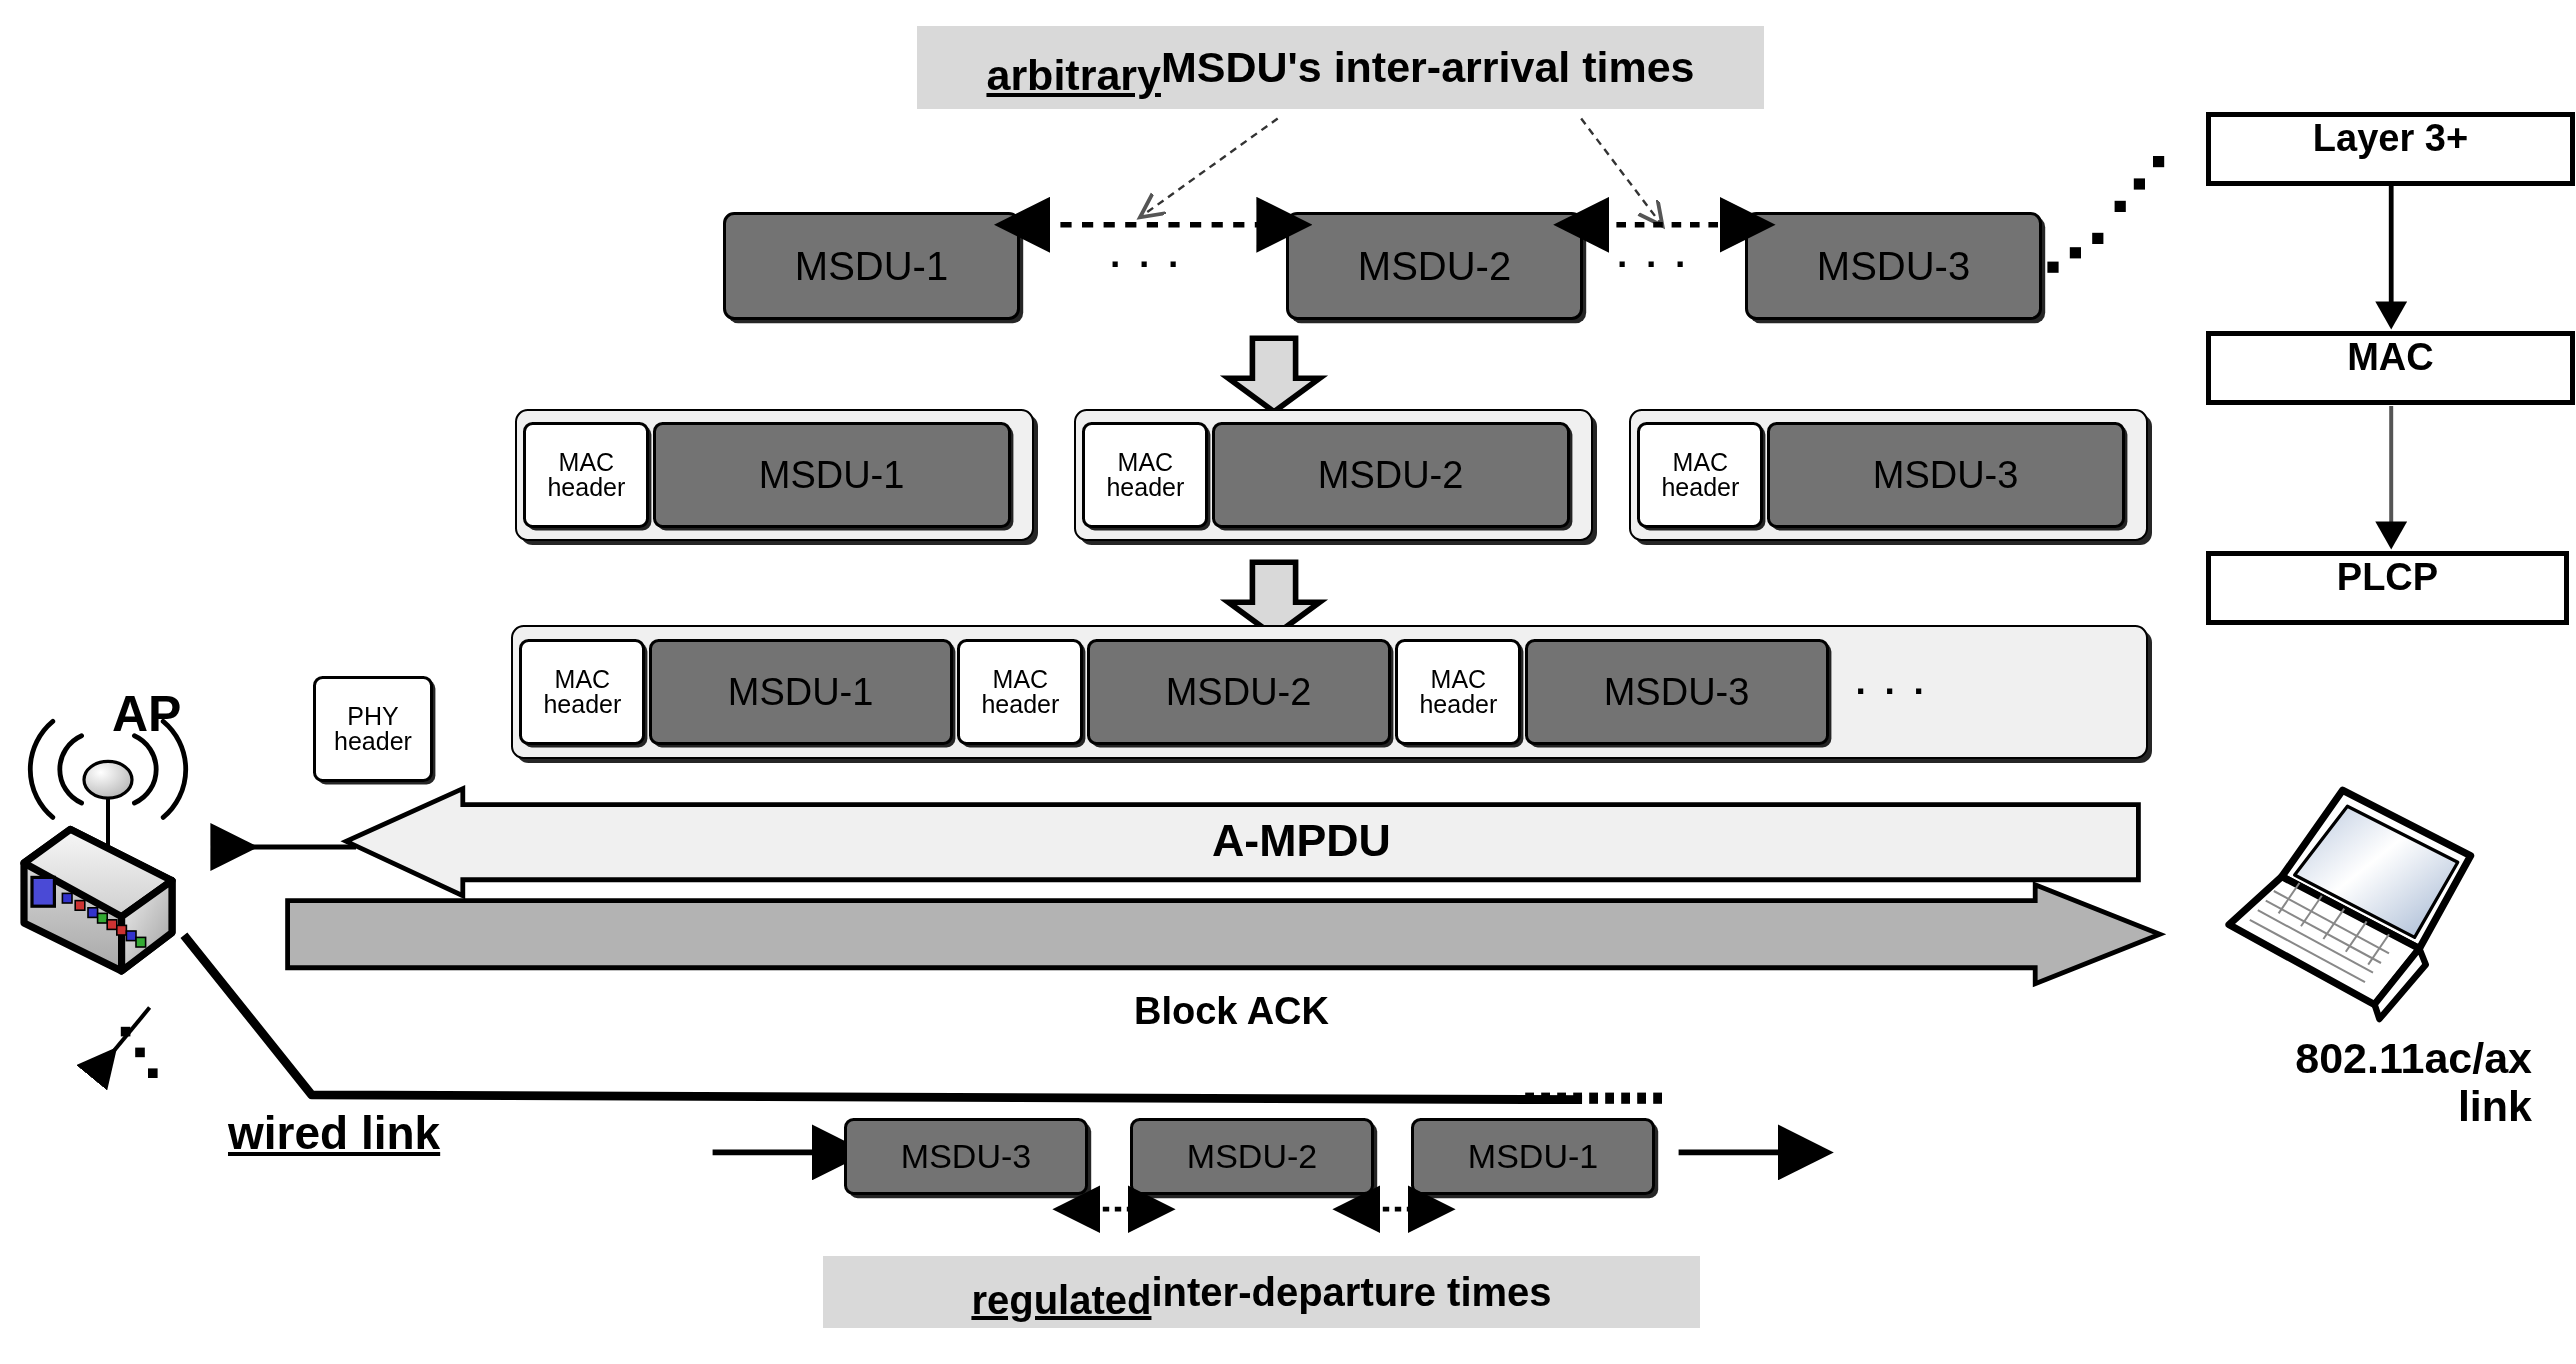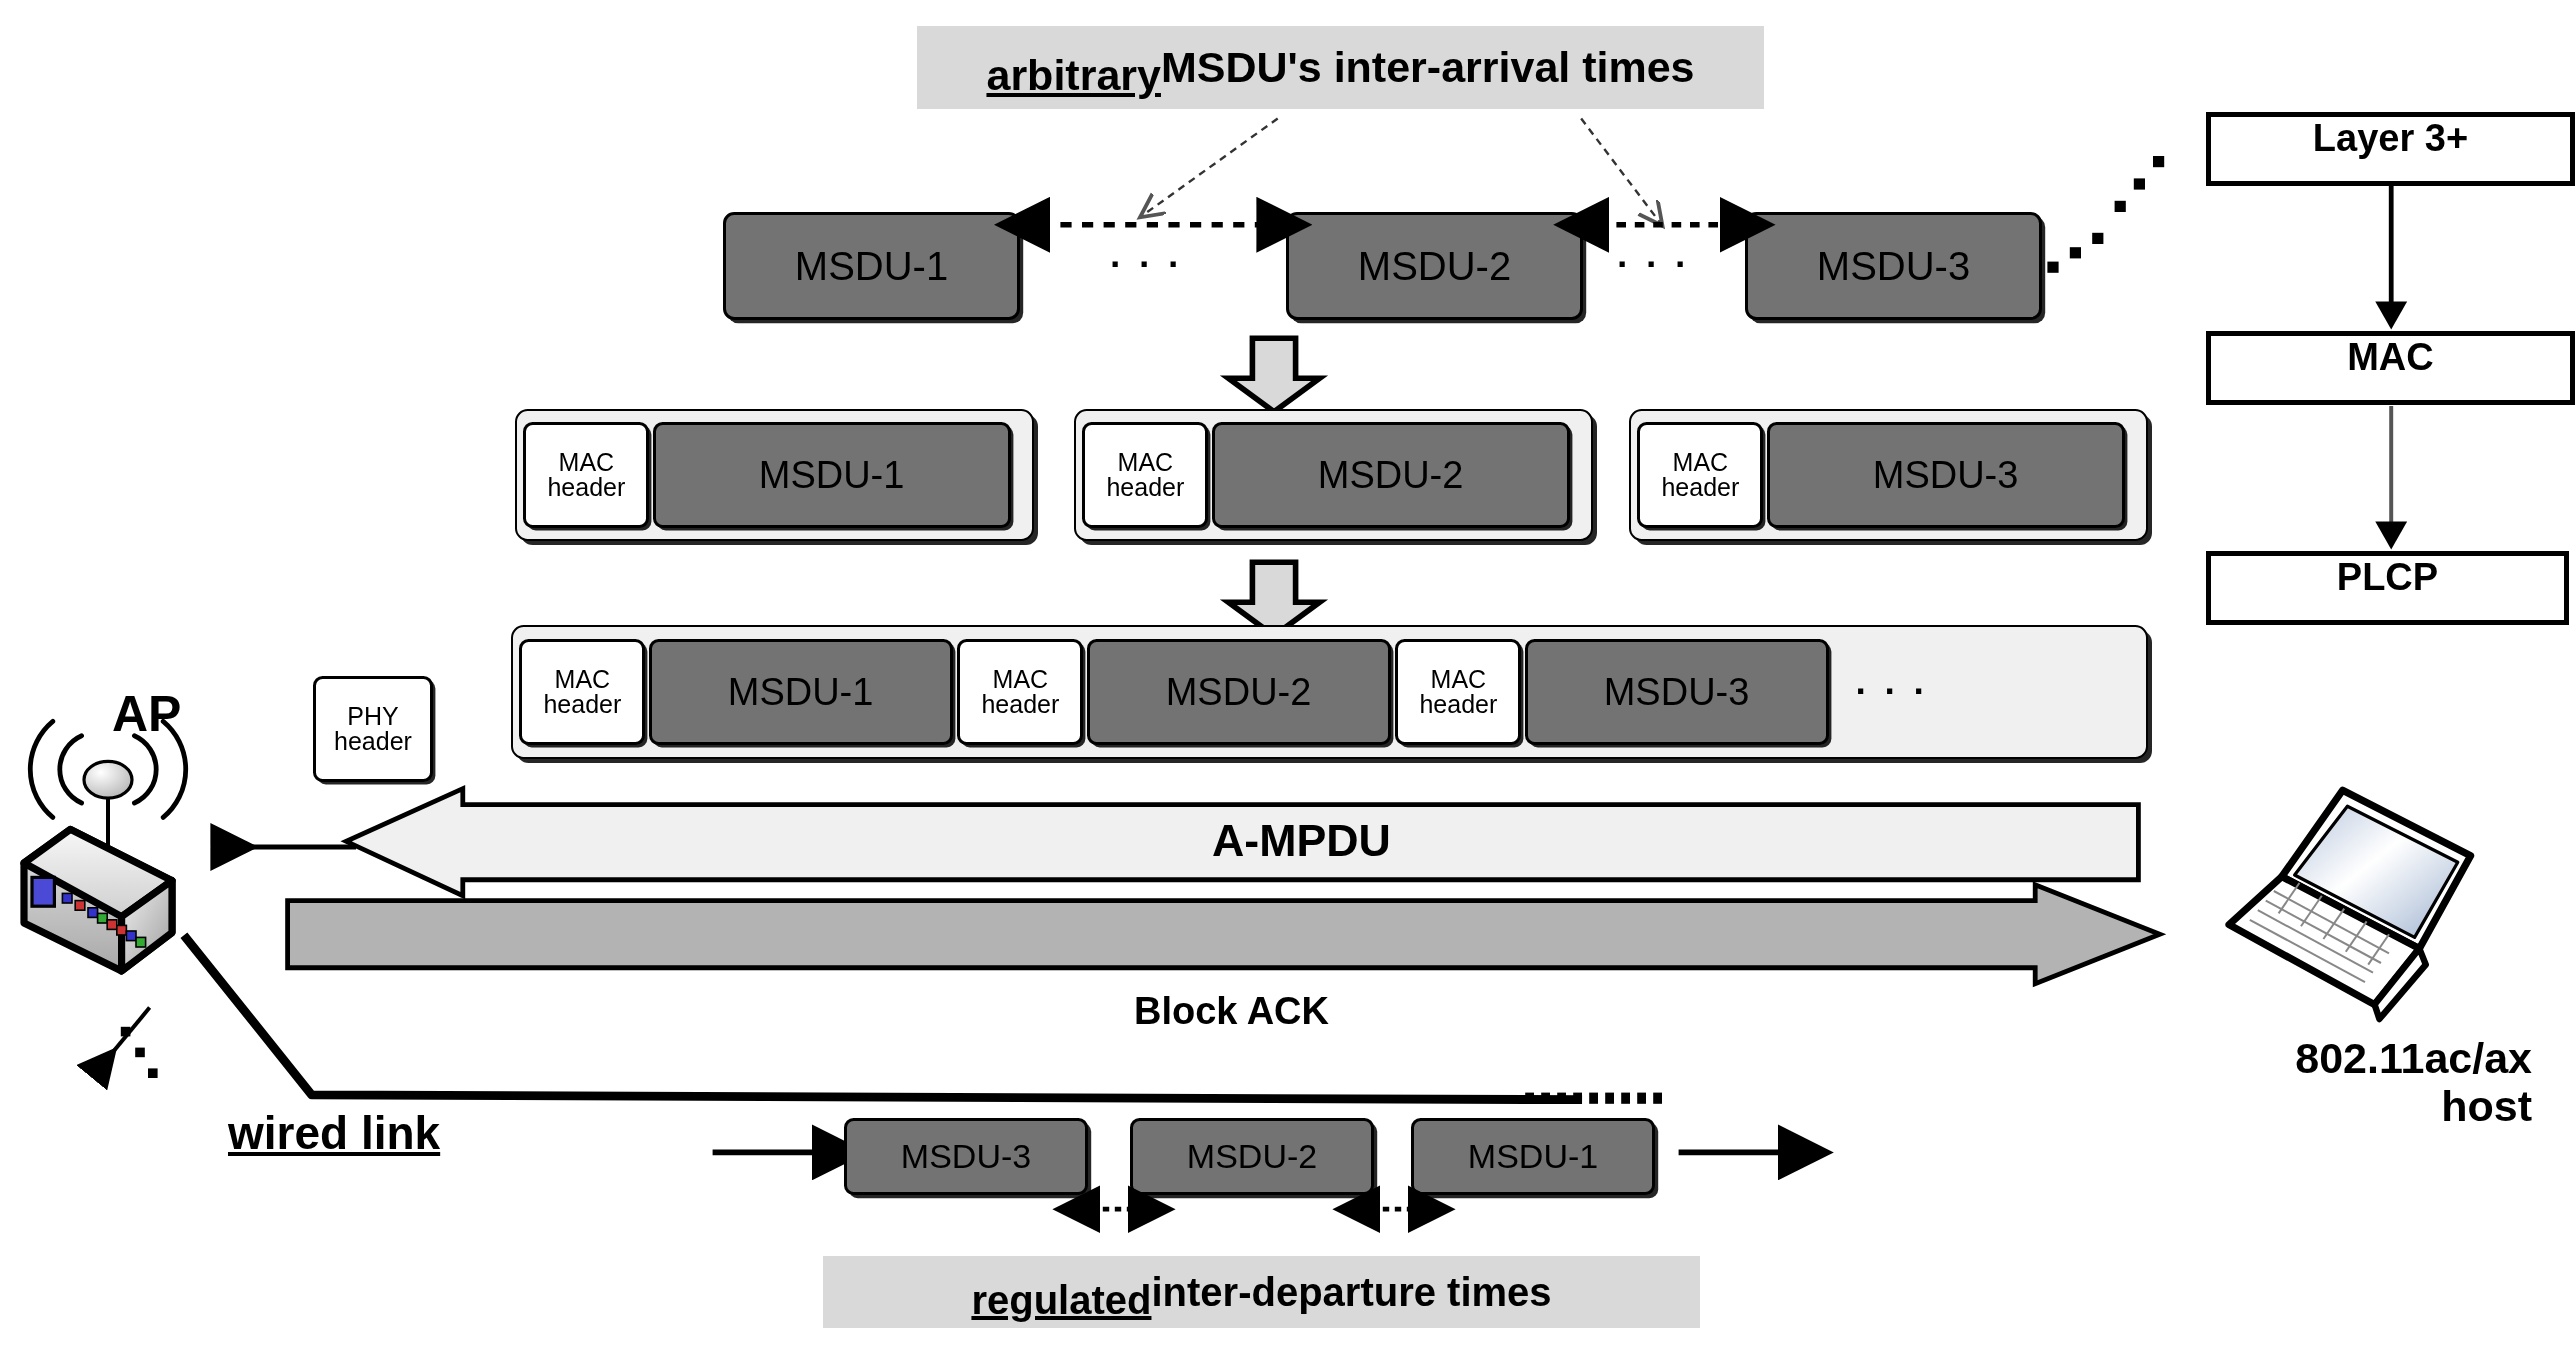--- a/index.html
+++ b/index.html
@@ -427,17 +427,17 @@
       <path d="M56,176 L200,254"></path>
       <path d="M118,130 L92,168"></path>
       <path d="M146,146 L120,184"></path>
       <path d="M174,162 L148,200"></path>
       <path d="M202,178 L176,216"></path>
       <path d="M230,194 L204,232"></path>
     </g>
   </svg>
   <div class="abs label-text" style="left:2181px; top:1034px; width:351px; text-align:right; font-size:43px; line-height:1.12;">
     <span>802.11ac/ax</span><br>
-    <span>host</span>
+    <span>link</span>
   </div>
 
 </div>
 
 
 </body></html>

